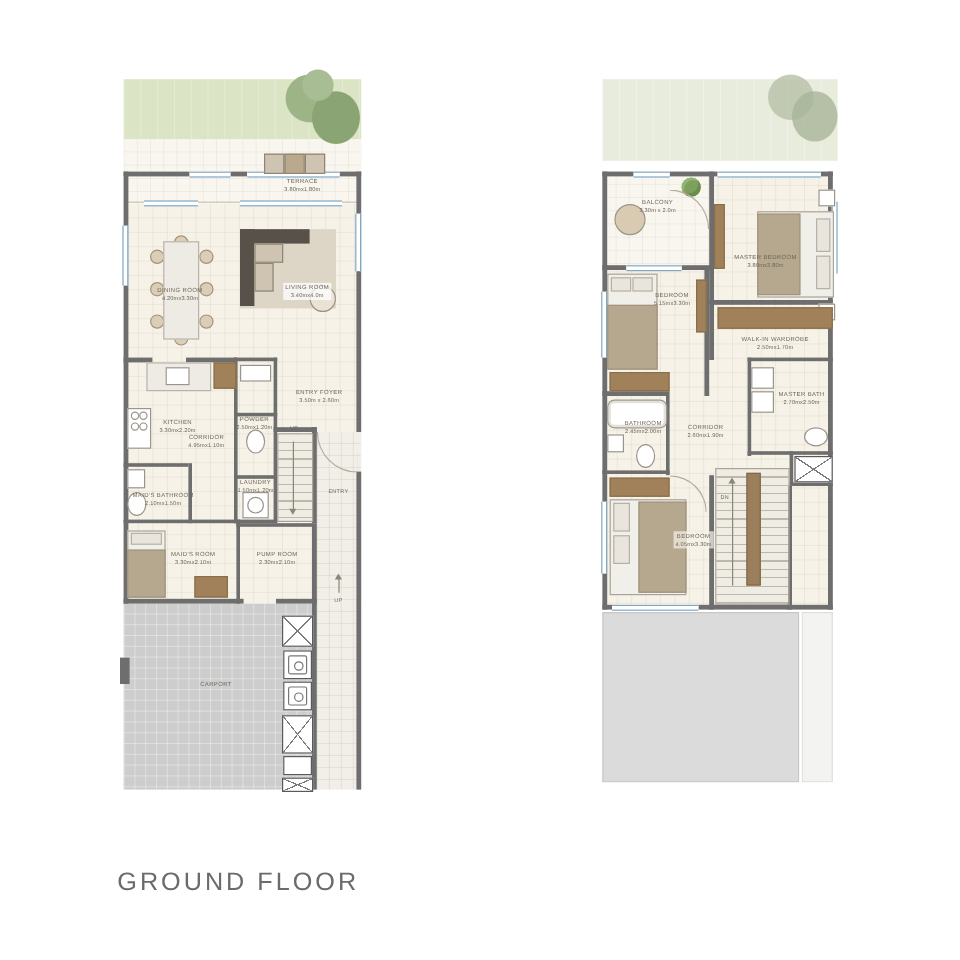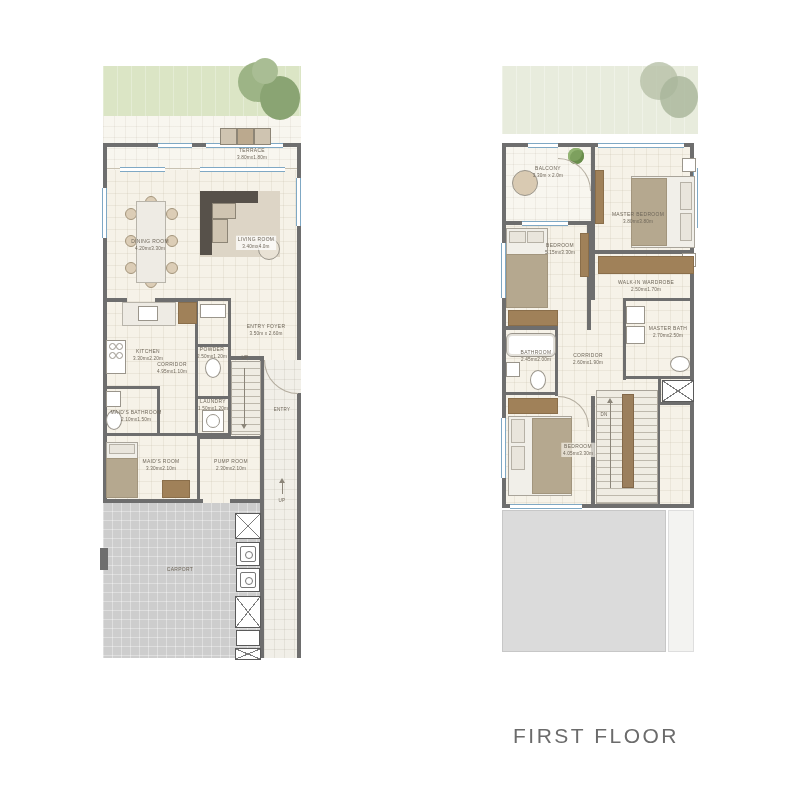--- a/index.html
+++ b/index.html
@@ -352,14 +352,14 @@
       <div class="n">CORRIDOR</div>
       <div class="d">2.60mx1.90m</div>
     </div>
     <div class="rl" style="left:80px;top:392px;background:rgba(246,242,232,0.7);padding:1px 3px;">
       <div class="n">BEDROOM</div>
       <div class="d">4.05mx3.30m</div>
     </div>
     <div class="tl" style="left:106px;top:356px;">DN</div>
   </div>
 
-  <div class="floor-title" style="left:494px;width:204px;">FIRST FLOOR</div>
+  <div class="floor-title" style="left:96px;width:205px;">GROUND FLOOR</div>
 </div>
 
 </body></html>

